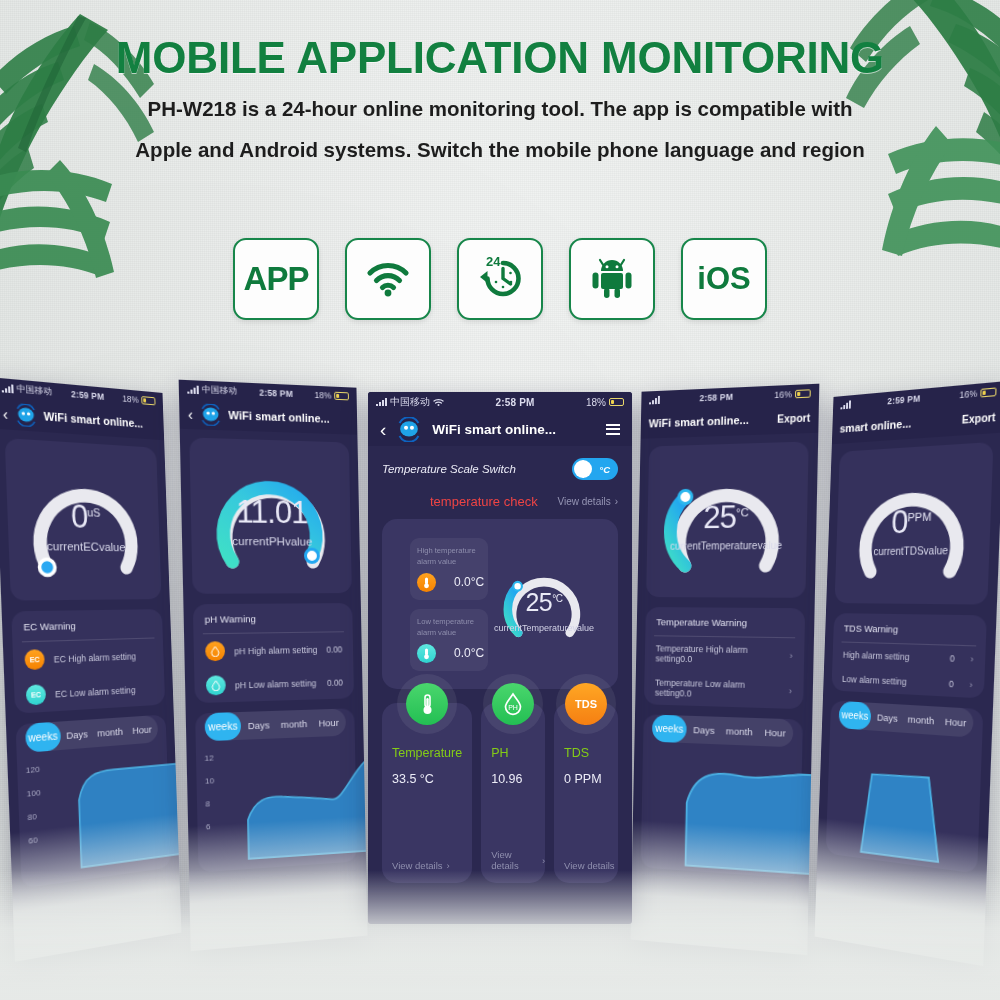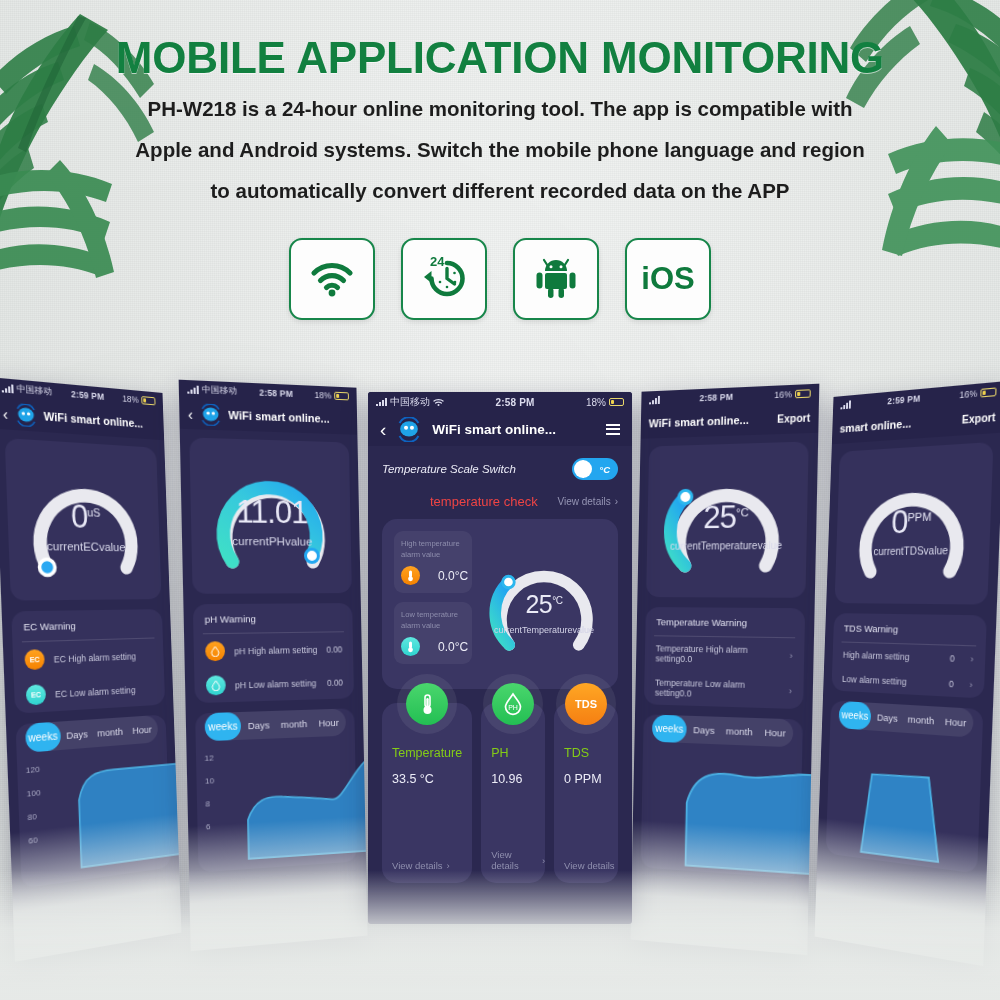--- a/index.html
+++ b/index.html
@@ -160,22 +160,22 @@
   .toggle { width: 46px; height: 22px; border-radius: 12px; background:#23a6ef;
             display:flex; align-items:center; padding: 2px; position:relative;}
   .knob { width:18px;height:18px;border-radius:50%;background:#fff; }
   .toggle-unit { position:absolute; right:8px; font-size:9.5px; font-weight:700; color:#fff; }
 
   .sec-head { display:flex; align-items:center; justify-content:space-between;
               padding: 4px 14px 10px; }
   .sec-title { font-size: 13px; font-weight:400; color:#ef4444;margin-left:48px; }
   .view-link { font-size: 10px; color:#9595b4; display:flex; align-items:center; gap:4px;}
 
-  .temp-panel { background:#3a3663; border-radius: 15px; margin: 0 14px; padding: 12px;
-                display:flex; gap: 10px; height: 170px;}
+  .temp-panel { background:#3a3663; border-radius: 15px; margin: 0 14px; padding: 28px;
+                display:flex; align-items:center; gap: 10px; height: 170px;}
   .alarm-col { width: 78px; display:flex; flex-direction:column; gap: 9px; }
   .alarm-box { background: rgba(255,255,255,.06); border-radius: 9px; padding: 7px 7px 8px; }
   .alarm-cap { font-size: 7.6px; color:#8e8ead; line-height: 11px; }
   .alarm-val-row { display:flex; align-items:center; gap:18px; margin-top:6px;}
   .alarm-val { font-size: 12px; color:#ededf7; }
   .big-gauge { flex:1; position:relative; height: 150px; }
   .big-gauge .gauge-center { padding-top: 12px; }
   .bg-val { font-size: 25px; color:#eaeaf6; letter-spacing:-.5px;}
   .bg-val sup { font-size: 10px; vertical-align: super; }
   .bg-label { font-size: 9px; color:#d2d2e6; margin-top: 6px; }
@@ -265,25 +265,27 @@
         <path d="M182 124 C146 106 94 106 50 126 L58 146 C94 130 138 130 176 142 Z"></path>
         <path d="M96 16 C72 46 52 90 42 140 L62 146 C72 102 90 64 112 34 Z"></path>
       </g>
     </svg>
   </div>
 
   <div id="title">MOBILE APPLICATION MONITORING</div>
   <div id="subtitle">
     <div>PH-W218 is a 24-hour online monitoring tool. The app is compatible with</div>
     <div>Apple and Android systems. Switch the mobile phone language and region</div>
-    <div>to automatically convert different recorded data on the APP</div>
   </div>
 
   <div id="badges">
 
+    <div class="badge">
+      <span class="badge-text">APP</span>
+    </div>
 
     <div class="badge">
       <span>
         <svg width="48" height="40" viewBox="0 0 48 40">
           <g fill="none" stroke="#0f7a3d" stroke-width="5.2" stroke-linecap="round">
             <path d="M6 16 C16 6 32 6 42 16"></path>
             <path d="M12.5 23.5 C19 17 29 17 35.5 23.5"></path>
             <path d="M18.5 30.5 C21.5 27.5 26.5 27.5 29.5 30.5"></path>
           </g>
           <circle cx="24" cy="36" r="3.4" fill="#0f7a3d"></circle>

